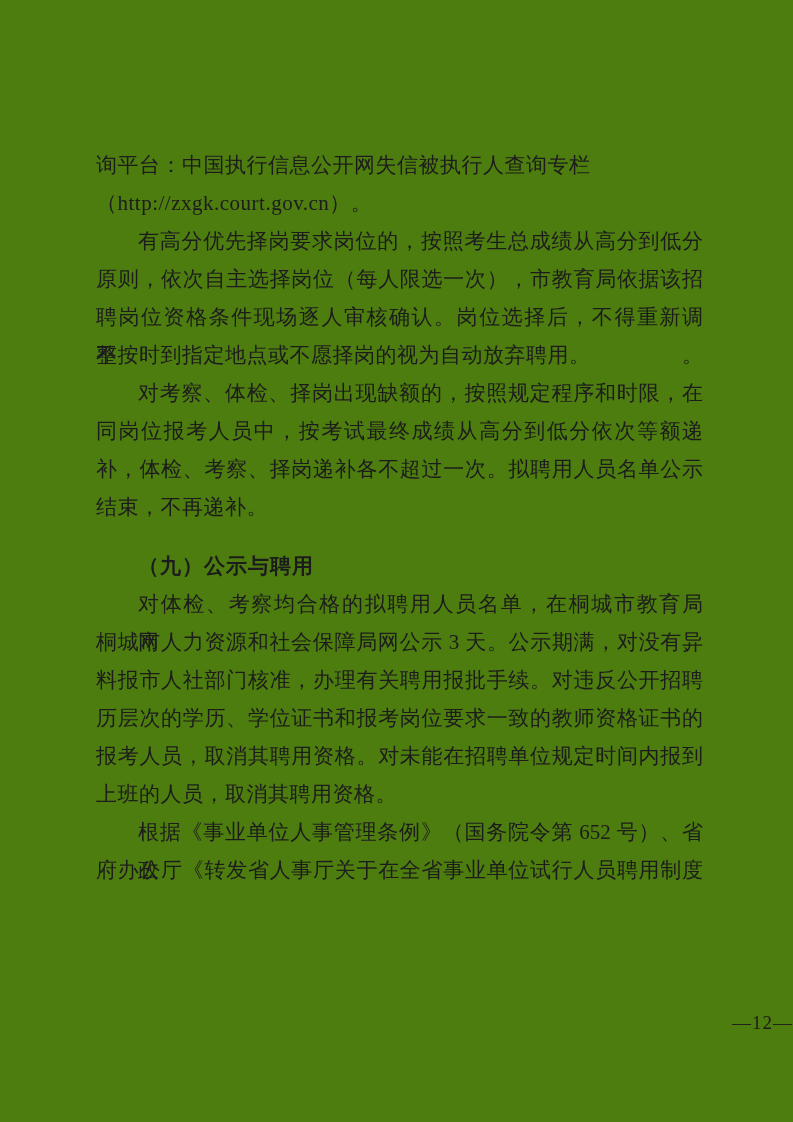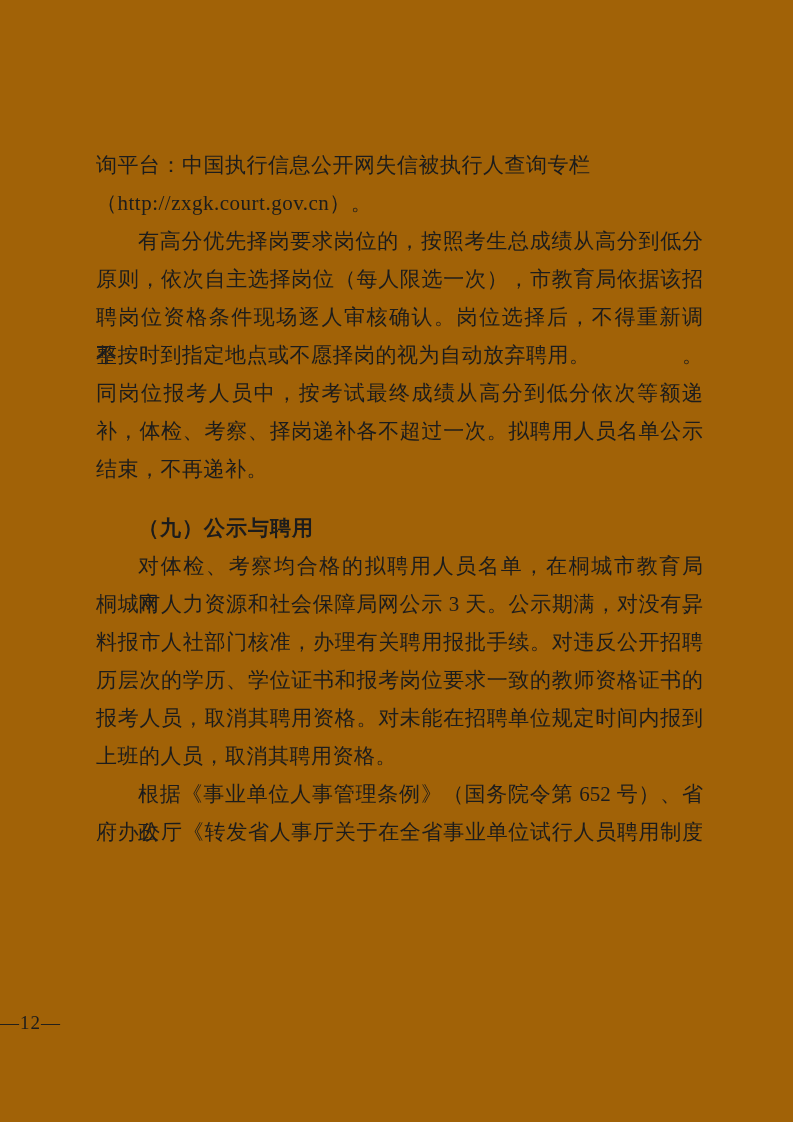--- a/index.html
+++ b/index.html
@@ -4,21 +4,21 @@
 <style>
   html, body {
     margin: 0;
     padding: 0;
     background: #ffffff;
   }
   .page {
     position: relative;
     width: 793px;
     height: 1122px;
-    background: #a16207;
+    background: #4d7c0f;
     overflow: hidden;
     font-family: "Liberation Serif", "DejaVu Serif", serif;
     color: #1c1c1c;
   }
   .content {
     position: absolute;
     left: 96px;
     top: 146px;
     width: 607px;
   }
@@ -42,37 +42,38 @@
   .line.heading {
     font-weight: 700;
     letter-spacing: 1px;
     margin-top: 21px;
   }
   .footer {
     position: absolute;
     left: 0;
     width: 793px;
     top: 1012px;
-    text-align: left;
+    text-align: right;
     font-size: 19px;
     letter-spacing: 1px;
     color: #1c1c1c;
   }
 </style>
 </head>
 <body>
 
 <div class="page">
   <div class="content">
       <div class="line">询平台：中国执行信息公开网失信被执行人查询专栏</div>
       <div class="line">（http://zxgk.court.gov.cn）。</div>
       <div class="line justify indent">有高分优先择岗要求岗位的，按照考生总成绩从高分到低分</div>
       <div class="line justify">原则，依次自主选择岗位（每人限选一次），市教育局依据该招</div>
       <div class="line justify">聘岗位资格条件现场逐人审核确认。岗位选择后，不得重新调整。</div>
       <div class="line">不按时到指定地点或不愿择岗的视为自动放弃聘用。</div>
+      <div class="line justify indent">对考察、体检、择岗出现缺额的，按照规定程序和时限，在</div>
       <div class="line justify">同岗位报考人员中，按考试最终成绩从高分到低分依次等额递</div>
       <div class="line justify">补，体检、考察、择岗递补各不超过一次。拟聘用人员名单公示</div>
       <div class="line">结束，不再递补。</div>
       <div class="line indent heading">（九）公示与聘用</div>
       <div class="line justify indent">对体检、考察均合格的拟聘用人员名单，在桐城市教育局网、</div>
       <div class="line justify">桐城市人力资源和社会保障局网公示 3 天。公示期满，对没有异</div>
       <div class="line justify">料报市人社部门核准，办理有关聘用报批手续。对违反公开招聘</div>
       <div class="line justify">历层次的学历、学位证书和报考岗位要求一致的教师资格证书的</div>
       <div class="line justify">报考人员，取消其聘用资格。对未能在招聘单位规定时间内报到</div>
       <div class="line">上班的人员，取消其聘用资格。</div>

